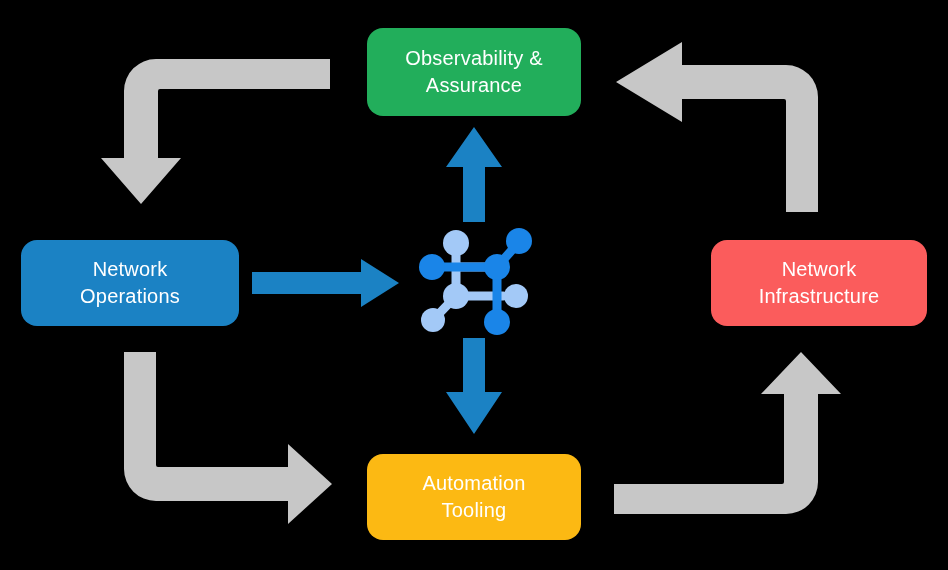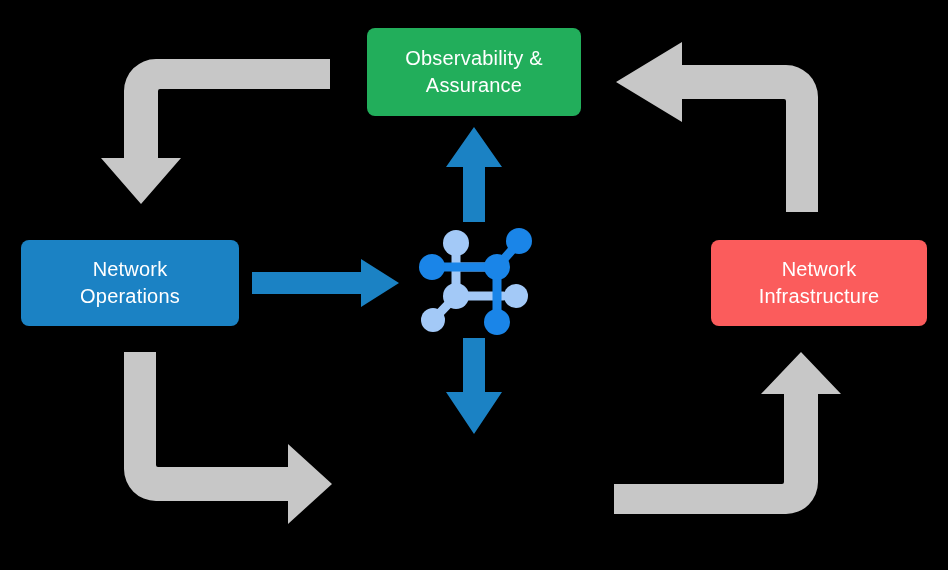--- a/index.html
+++ b/index.html
@@ -14,21 +14,21 @@
     background: #000000;
     overflow: hidden;
     font-family: "Liberation Sans", sans-serif;
   }
   .node-box {
     position: absolute;
     display: flex;
     align-items: center;
     justify-content: center;
     text-align: center;
-    border-radius: 8px;
+    border-radius: 16px;
     color: #ffffff;
     font-size: 20px;
     line-height: 1.35;
     font-weight: 400;
     letter-spacing: 0.2px;
     box-sizing: border-box;
     padding: 6px 10px;
     white-space: pre-line;
   }
   #box-observability { left: 367px; top: 28px;  width: 214px; height: 88px; background: #22ae5b; }
@@ -110,14 +110,16 @@
 
   <div id="box-observability" class="node-box">Observability &amp;
 Assurance</div>
 
   <div id="box-netops" class="node-box">Network
 Operations</div>
 
   <div id="box-netinfra" class="node-box">Network
 Infrastructure</div>
 
+  <div id="box-automation" class="node-box">Automation
+Tooling</div>
 
 </div>
 
 </body></html>

